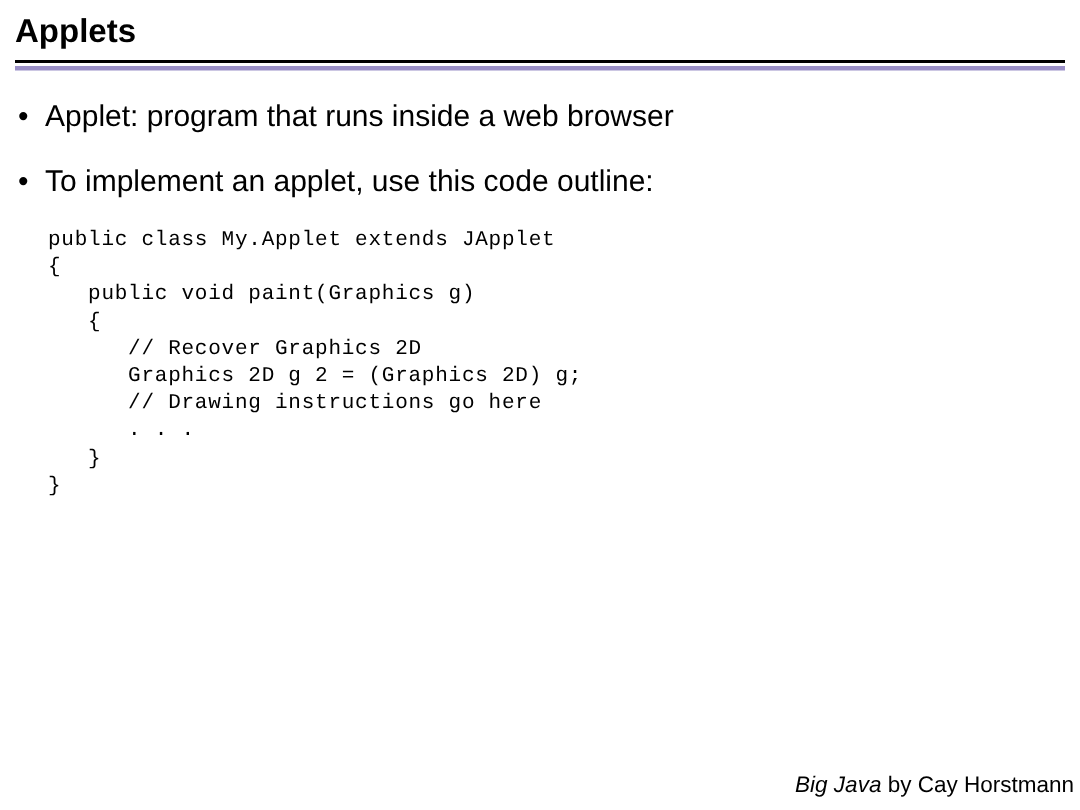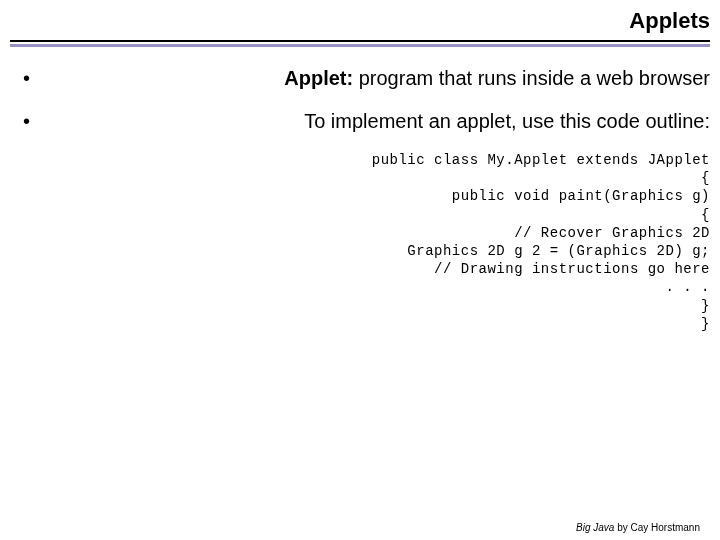--- a/index.html
+++ b/index.html
@@ -1,15 +1,15 @@
 <!DOCTYPE html>
 <html><head>
 <meta charset="utf-8">
 <style>
-  * { margin: 0; padding: 0; box-sizing: border-box; text-align: right; }
+  * { margin: 0; padding: 0; box-sizing: border-box; }
   body {
     width: 720px;
     height: 540px;
     background: #fff;
     font-family: Arial, Helvetica, sans-serif;
     color: #000;
     position: relative;
     overflow: hidden;
   }
   .slide {
@@ -33,35 +33,35 @@
     font-size: 20px;
     line-height: 1.35;
     margin-bottom: 16px;
     display: flex;
   }
   .bdot {
     width: 18px;
     flex: 0 0 18px;
   }
   .btxt { flex: 1; }
-  .term { font-weight: bold; }
+  .term { font-weight: normal; }
   .code {
     font-family: "Courier New", Courier, monospace;
     font-size: 14px;
     line-height: 1.3;
     white-space: pre;
     padding-left: 22px;
     letter-spacing: 0.5px;
   }
   .footer {
     position: absolute;
     bottom: 6px;
-    right: 20px;
+    right: 4px;
     text-align: right;
-    font-size: 10px;
+    font-size: 15px;
     line-height: 1.25;
   }
   .book { font-style: italic; }
 </style>
 </head>
 <body>
 
 <div class="slide">
   <div class="title">Applets</div>
   <div class="rule-wrap">

